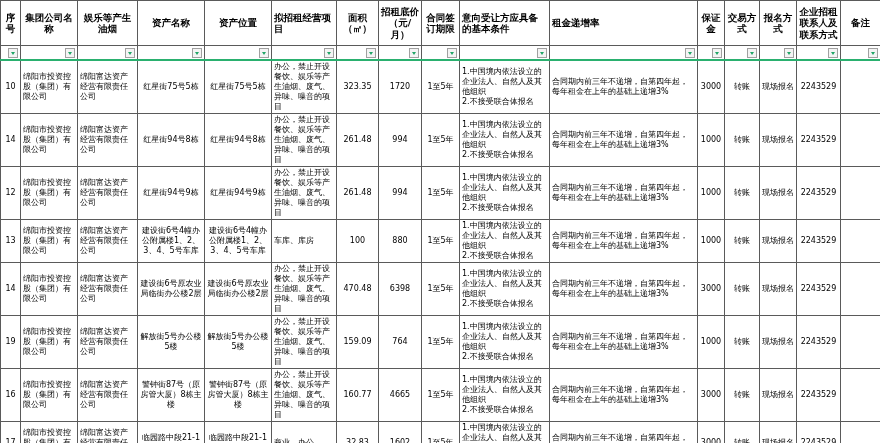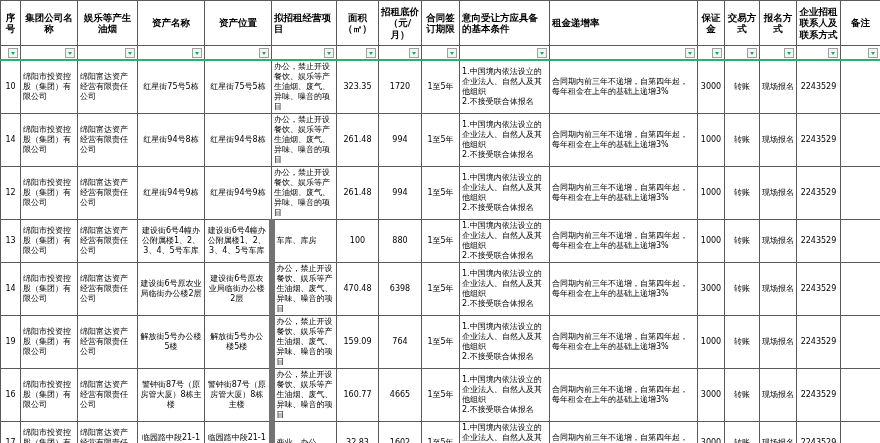--- a/index.html
+++ b/index.html
@@ -10,21 +10,21 @@
   thead th.hl { text-align:left; }
   .filter-row td { height:11px; border-bottom:2px solid #2ab06f; vertical-align:bottom; }
   .filter-btn { width:8px; height:8px; border:1px solid #a0a0a0; background:#f4f4f4; margin-left:auto; margin-right:0px; display:flex; align-items:center; justify-content:center; cursor:pointer; }
   .filter-arrow { width:0; height:0; border-left:2px solid transparent; border-right:2px solid transparent; border-top:3px solid #21a567; }
   tbody td { font-size:8px; color:#000; line-height:1.25; vertical-align:middle; height:37px; }
   tbody tr { height:38px; }
   .c-seq, .c-area, .c-price, .c-term, .c-deposit, .c-trade, .c-signup, .c-contact { text-align:center; }
   .c-group, .c-enterprise { }
   .c-name, .c-loc { text-align:center; }
   .c-project, .c-cond, .c-rate { text-align:left; white-space:pre-line; }
-  tbody tr:nth-child(n+4) td.c-project { border-left:6px solid #737373; }
+  tbody tr:nth-child(n+4) td.c-project { border-left:1px solid #737373; }
 </style>
 </head>
 <body>
 
 <div class="sheet">
   <table>
     <colgroup>
       <col style="width:20px">
         <col style="width:57px">
         <col style="width:60px">

